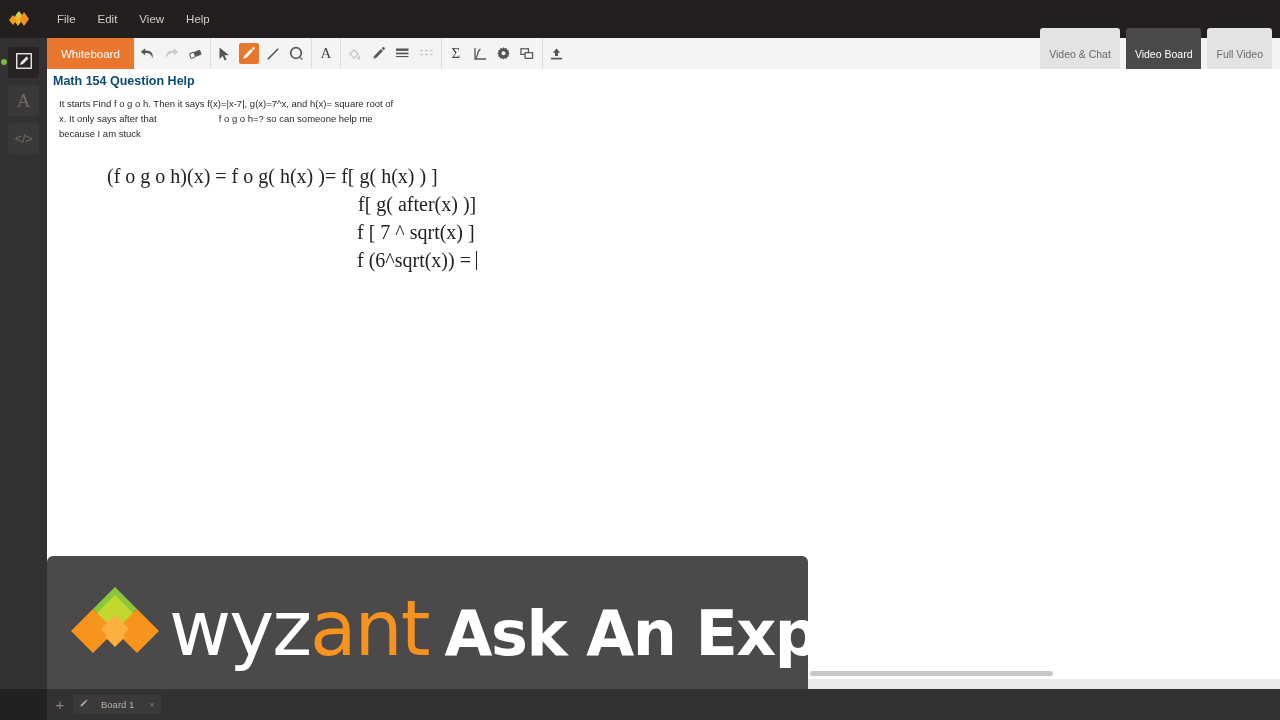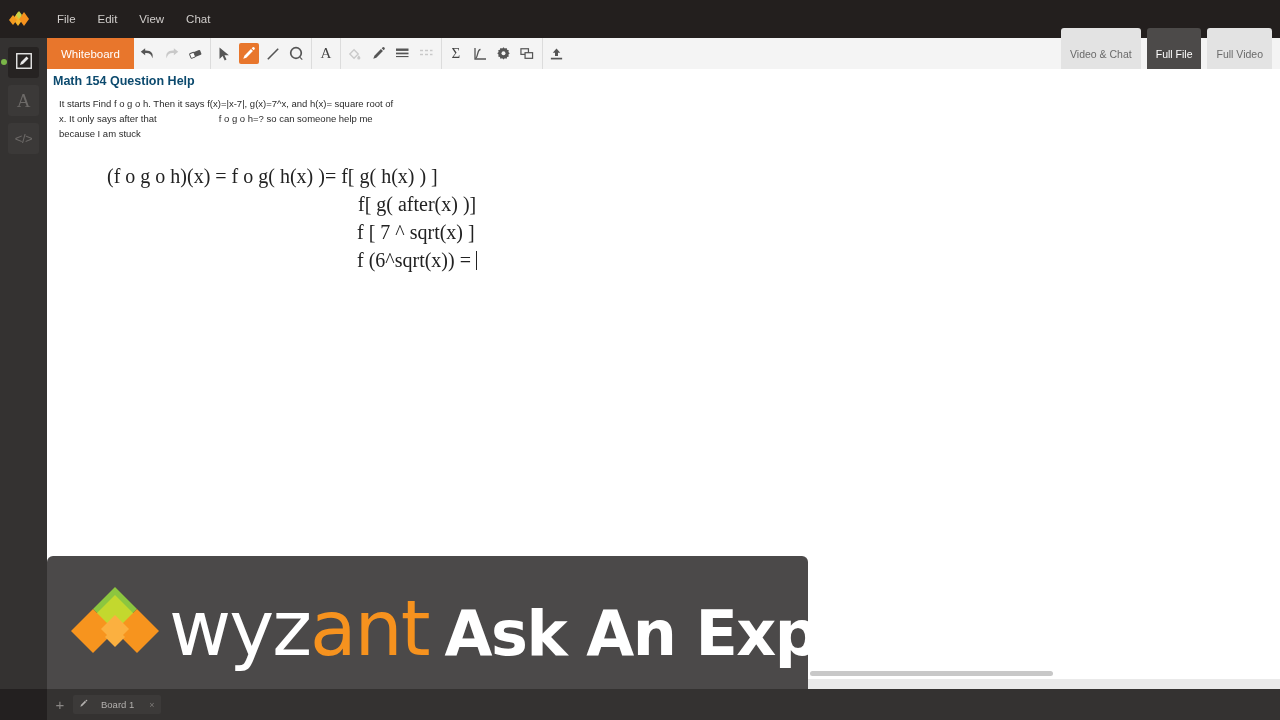--- a/index.html
+++ b/index.html
@@ -309,21 +309,21 @@
         <polygon points="6,11 11,4 16,11 11,18" fill="#f6b32a"></polygon>
         <polygon points="12,11 17,4 22,11 17,18" fill="#f6921e"></polygon>
         <polygon points="9,7 12,3 15,7 12,11" fill="#c6d44a"></polygon>
         <polygon points="2,12 6,7 10,12 6,17" fill="#f49a1f"></polygon>
       </svg>
     </div>
     <div class="menu-items">
       <div class="menu-item">File</div>
       <div class="menu-item">Edit</div>
       <div class="menu-item">View</div>
-      <div class="menu-item">Chat</div>
+      <div class="menu-item">Help</div>
     </div>
   </div>
 
   <div class="rail">
     <div class="rail-btn active first">
       <span class="rail-dot"></span>
       <span>
         <svg width="16" height="16" viewBox="0 0 16 16">
           <rect x="0.75" y="0.75" width="14.5" height="14.5" fill="none" stroke="#e8e8e8" stroke-width="1.4"></rect>
           <path d="M4 12 L5 9 L10.5 3.5 L12.5 5.5 L7 11 Z" fill="#e8e8e8"></path>
@@ -450,21 +450,21 @@
       <div class="tool">
         <svg width="15" height="14" viewBox="0 0 16 14">
             <path d="M8 1 L12 5.6 L9.6 5.6 L9.6 9 L6.4 9 L6.4 5.6 L4 5.6 Z" fill="currentColor"></path>
             <rect x="2" y="11" width="12" height="1.8" fill="currentColor"></rect>
           </svg>
       </div>
     </div>
 
     <div class="right-btns">
       <div class="rb">Video &amp; Chat</div>
-      <div class="rb active">Full File</div>
+      <div class="rb active">Video Board</div>
       <div class="rb">Full Video</div>
     </div>
   </div>
 
   <div class="canvas">
 
     <div class="q-title">Math 154 Question Help</div>
 
     <div class="q-body">
       <span>It starts Find f o g o h. Then it says f(x)=|x-7|, g(x)=7^x, and h(x)= square root of</span>

